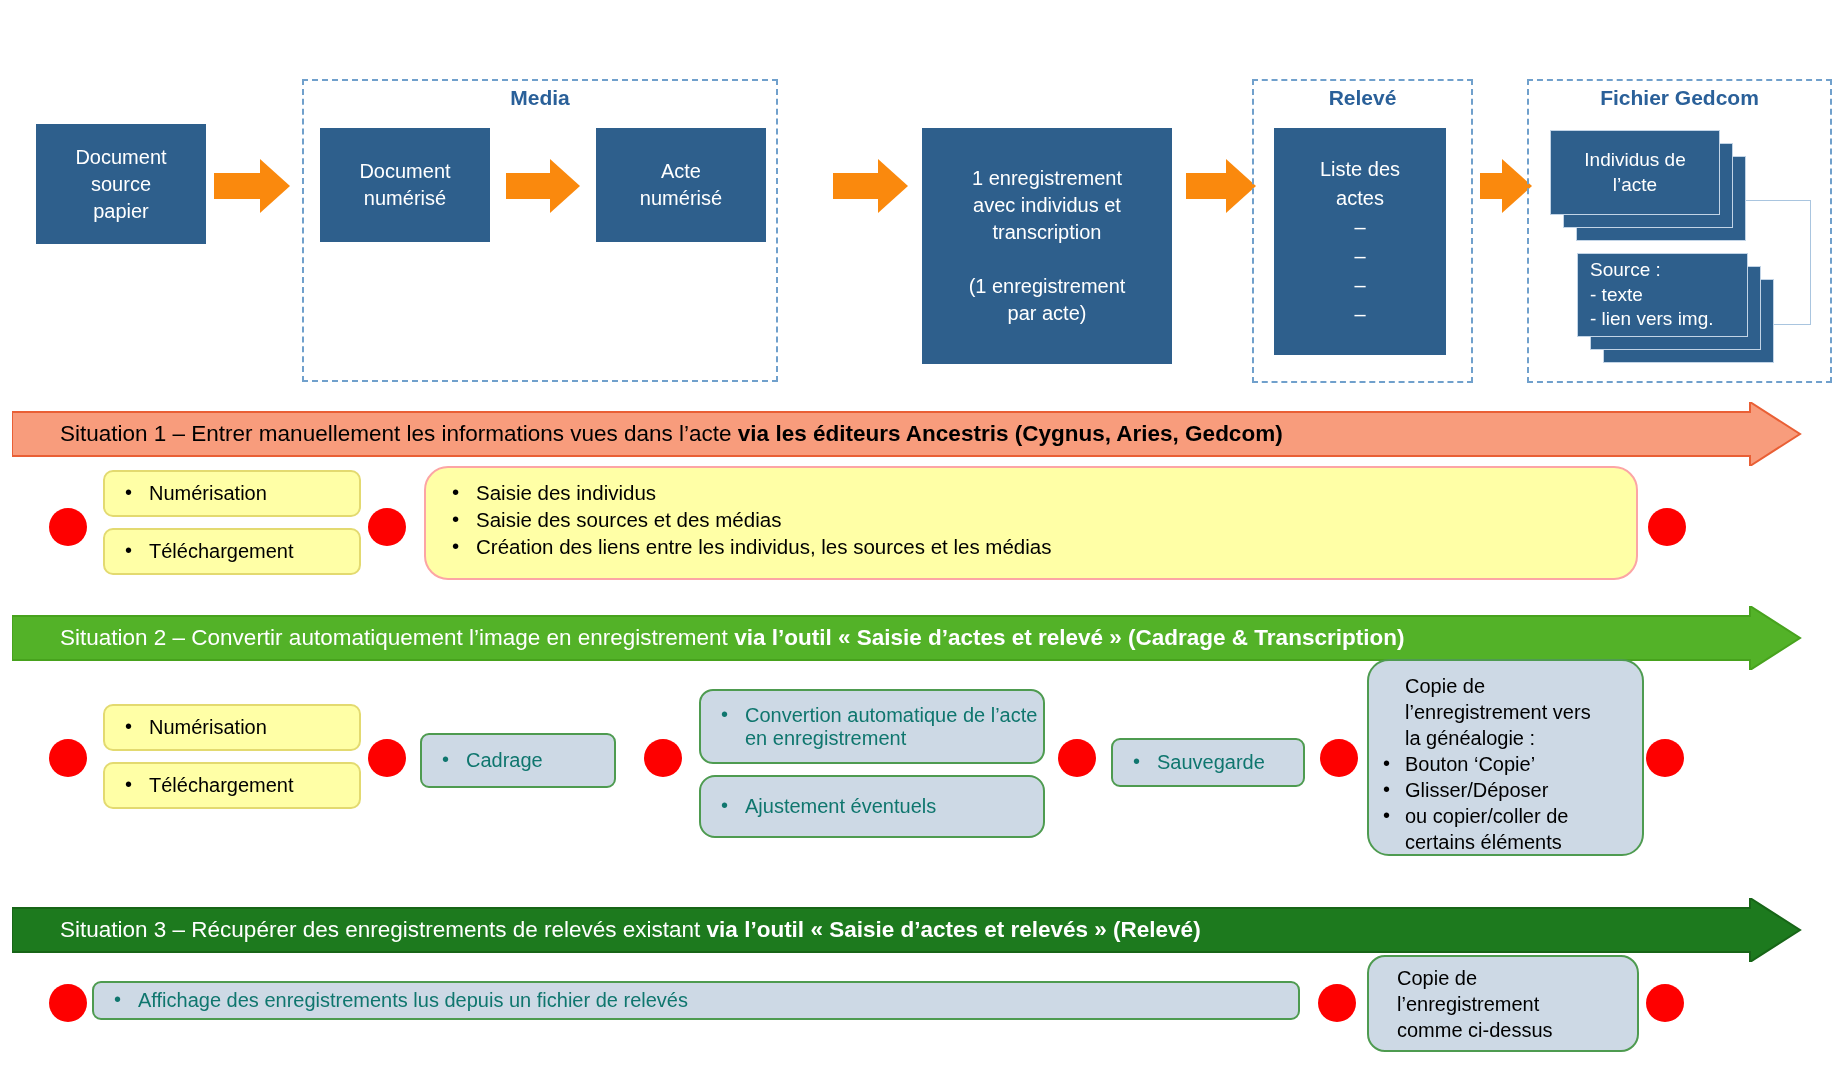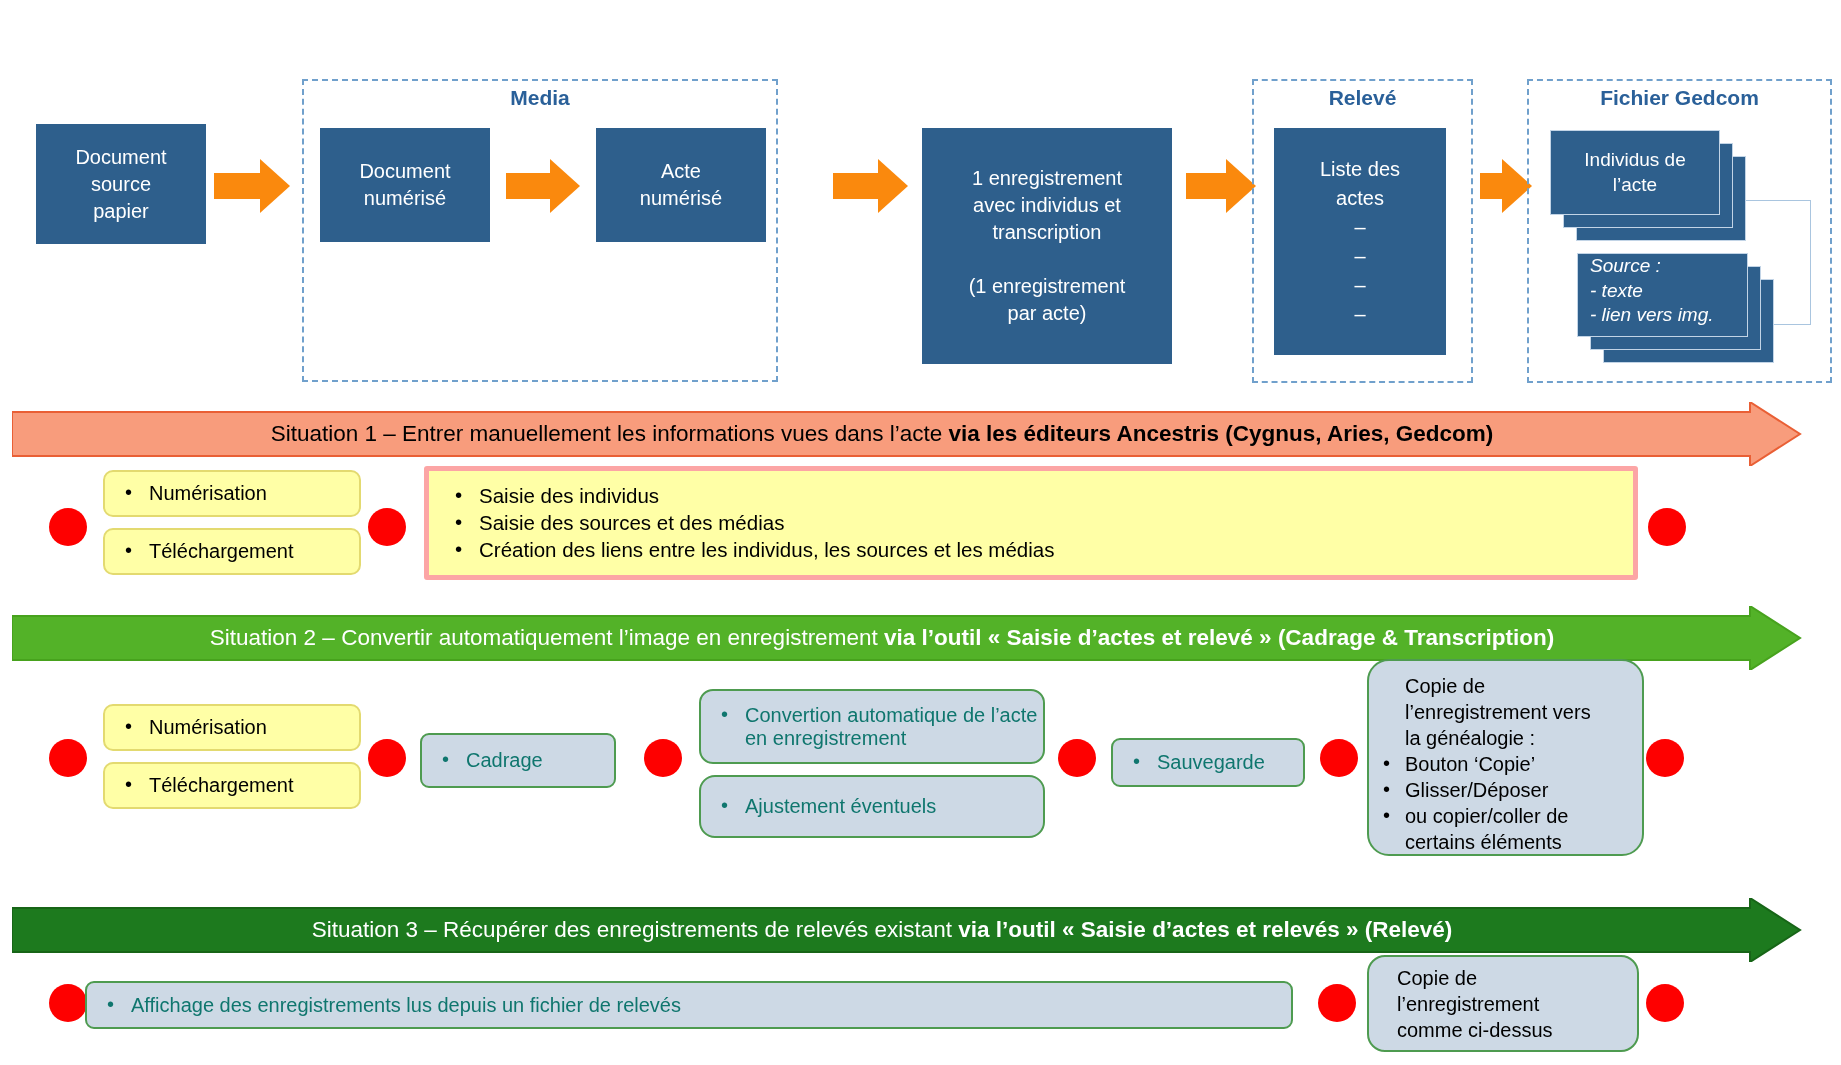--- a/index.html
+++ b/index.html
@@ -10,38 +10,38 @@
   .bluebox{position:absolute;background:#2E5F8C;color:#fff;display:flex;align-items:center;justify-content:center;
            text-align:center;font-size:20px;line-height:1.35;white-space:pre-line;box-sizing:border-box;}
   .group{position:absolute;border:2px dashed #70A0CC;box-sizing:border-box;}
   .grouplabel{position:absolute;left:0;width:100%;top:5px;text-align:center;color:#2A6099;font-weight:bold;font-size:21px;}
   .oarr{position:absolute;height:26px;background:#FA890D;}
   .oarr::after{content:"";position:absolute;left:100%;top:50%;margin-top:-27px;width:0;height:0;
                border-left:30px solid #FA890D;border-top:27px solid transparent;border-bottom:27px solid transparent;}
   .card{position:absolute;background:#2E5F8C;border:1px solid #C2D4E6;box-sizing:border-box;}
   .cardtext{color:#fff;font-size:19px;line-height:1.3;white-space:pre-line;}
   .card.center{display:flex;align-items:center;justify-content:center;text-align:center;}
-  .card.leftpad{display:flex;font-style:italic;}
+  .card.leftpad{display:flex;align-items:center;}
   .card.leftpad .cardtext{padding-left:12px;text-align:left;}
   .bracket{position:absolute;border-top:1px solid #A9C5DF;border-right:1px solid #A9C5DF;border-bottom:1px solid #A9C5DF;}
 
   
   .sbar{position:absolute;}
-  .sbar-text{position:absolute;display:flex;align-items:center;justify-content:center;font-size:22.5px;white-space:pre;}
+  .sbar-text{position:absolute;display:flex;align-items:center;font-size:22.5px;white-space:pre;padding-left:48px;}
   .sbar-text b{white-space:pre;}
 
   
   .dot{position:absolute;width:38px;height:38px;border-radius:50%;background:#FE0000;}
   .ybox{position:absolute;background:#FFFFA6;border:2px solid #E3DA70;border-radius:10px;display:flex;align-items:center;
         font-size:20px;color:#000;padding-left:16px;box-sizing:border-box;margin-left:8px;}
   .gbox{position:absolute;background:#CDD9E5;border:2px solid #4E9B50;border-radius:9px;display:flex;align-items:center;
         font-size:20px;color:#0f766e;padding-left:16px;box-sizing:border-box;}
   .bi{position:relative;padding-left:28px;display:block;}
   .bi::before{content:"\2022";position:absolute;left:4px;top:-1px;}
-  .bigy{position:absolute;background:#FFFFA6;border:5px solid #fca5a5;border-radius:3px;box-sizing:border-box;
+  .bigy{position:absolute;background:#FFFFA6;border:2px solid #fca5a5;border-radius:24px;box-sizing:border-box;
         padding:11px 20px 0 22px;font-size:20.5px;line-height:27px;color:#000;}
   .copiebox{position:absolute;background:#CDD9E5;border:2px solid #4E9B50;border-radius:22px;box-sizing:border-box;
             font-size:20px;line-height:26px;color:#000;padding:12px 10px 0 8px;}
   .copie-line{padding-left:28px;white-space:pre-line;}
   .copie-bi{position:relative;padding-left:28px;display:block;}
   .copie-bi::before{content:"\2022";position:absolute;left:6px;top:-1px;}
   .copiebox2{position:absolute;background:#CDD9E5;border:2px solid #4E9B50;border-radius:18px;box-sizing:border-box;
              font-size:20px;line-height:26px;color:#000;display:flex;align-items:center;}
   .copiebox2 .copie-line{padding-left:28px;}
 </style>
@@ -173,21 +173,21 @@
   <div class="dot" style="left:1646px;top:739px"></div>
 
   <svg class="sbar" style="left:12px;top:898px" width="1790" height="64">
     <polygon points="0,10 1738,10 1738,0 1788,32 1738,64 1738,54 0,54" fill="#1D7A1E" stroke="#176517" stroke-width="2"></polygon>
   </svg>
   <div class="sbar-text" style="left:12px;top:908px;width:1740px;height:44px;color:#fff">
     <span>Situation 3 – Récupérer des enregistrements de relevés existant </span><b>via l’outil « Saisie d’actes et relevés » (Relevé)</b>
   </div>
 
   <div class="dot" style="left:49px;top:984px"></div>
-  <div class="gbox" style="left:85px;top:981px;width:1208px;height:48px">
+  <div class="gbox" style="left:92px;top:981px;width:1208px;height:39px">
     <span class="bi">Affichage des enregistrements lus depuis un fichier de relevés</span>
   </div>
   <div class="dot" style="left:1318px;top:984px"></div>
   <div class="copiebox2" style="left:1367px;top:955px;width:272px;height:97px">
     <div class="copie-line">Copie de
 l’enregistrement
 comme ci-dessus</div>
   </div>
   <div class="dot" style="left:1646px;top:984px"></div>
 

